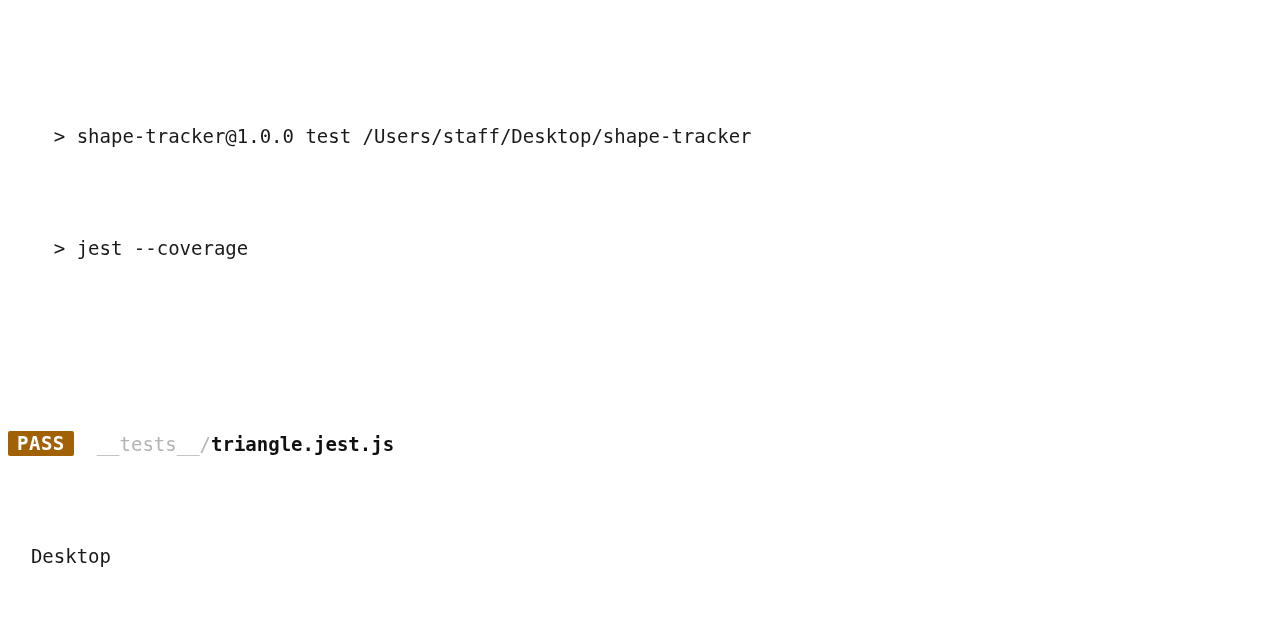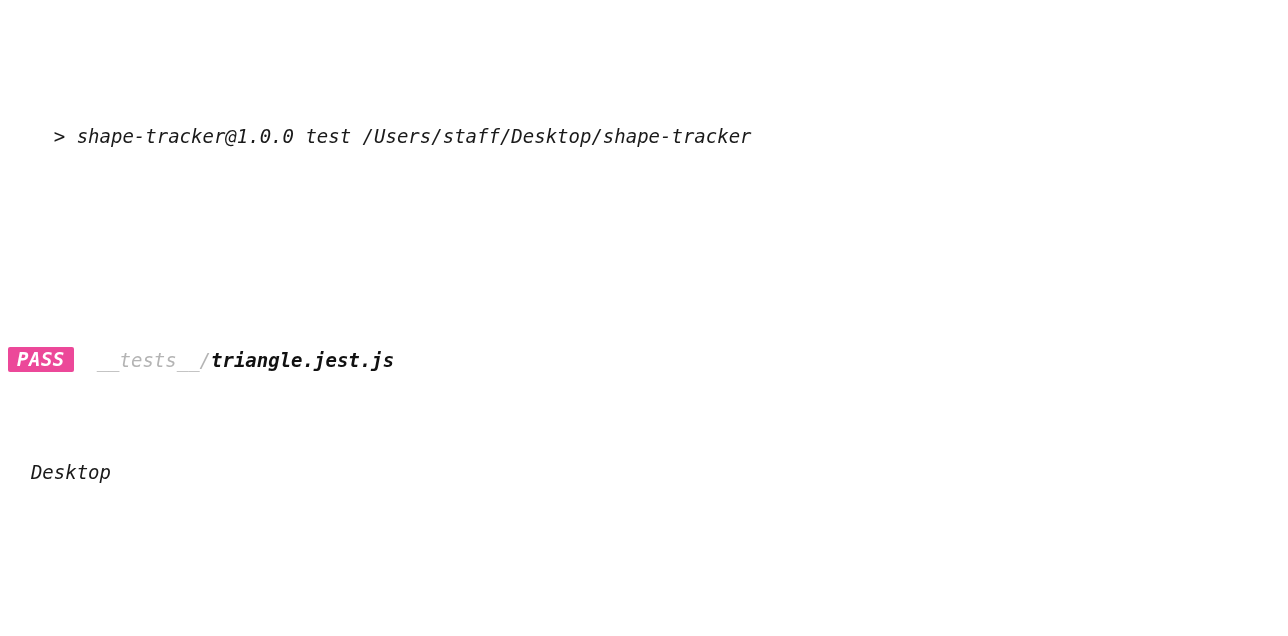--- a/index.html
+++ b/index.html
@@ -17,48 +17,50 @@
     color: #1a1a1a;
     -webkit-font-smoothing: antialiased;
   }
   .terminal {
     padding: 10px 0 0 8px;
     white-space: pre;
   }
   .line {
     white-space: pre;
     height: 28px;
-    font-style: italic;
   }
   .blank { height: 28px; }
   .plain    { color: #1a1a1a; }
 
   .pass-badge {
     display: inline-block;
-    background: #ec4899;
+    background: #a16207;
     color: #ffffff;
     font-weight: bold;
     padding: 2px 9px 3px 9px;
     border-radius: 2px;
     letter-spacing: 0.5px;
     line-height: 20px;
     vertical-align: 1px;
   }
   .file-path-dim { color: #b4b4b4; }
   .file-path-bold { color: #111111; font-weight: bold; }
 </style>
 </head>
 <body>
 
 <div class="terminal">
 
   <div class="line">
     <span class="plain">&gt; shape-tracker@1.0.0 test /Users/staff/Desktop/shape-tracker</span>
   </div>
 
+  <div class="line">
+    <span class="plain">&gt; jest --coverage</span>
+  </div>
 
   <div class="blank"></div>
 
   <div class="line"><span class="pass-badge">PASS</span><span class="plain">  </span><span class="file-path-dim">__tests__/</span><span class="file-path-bold">triangle.jest.js</span></div>
 
   <div class="line"><span class="plain">  </span><span class="plain">Desktop</span></div>
 
   
 
   

